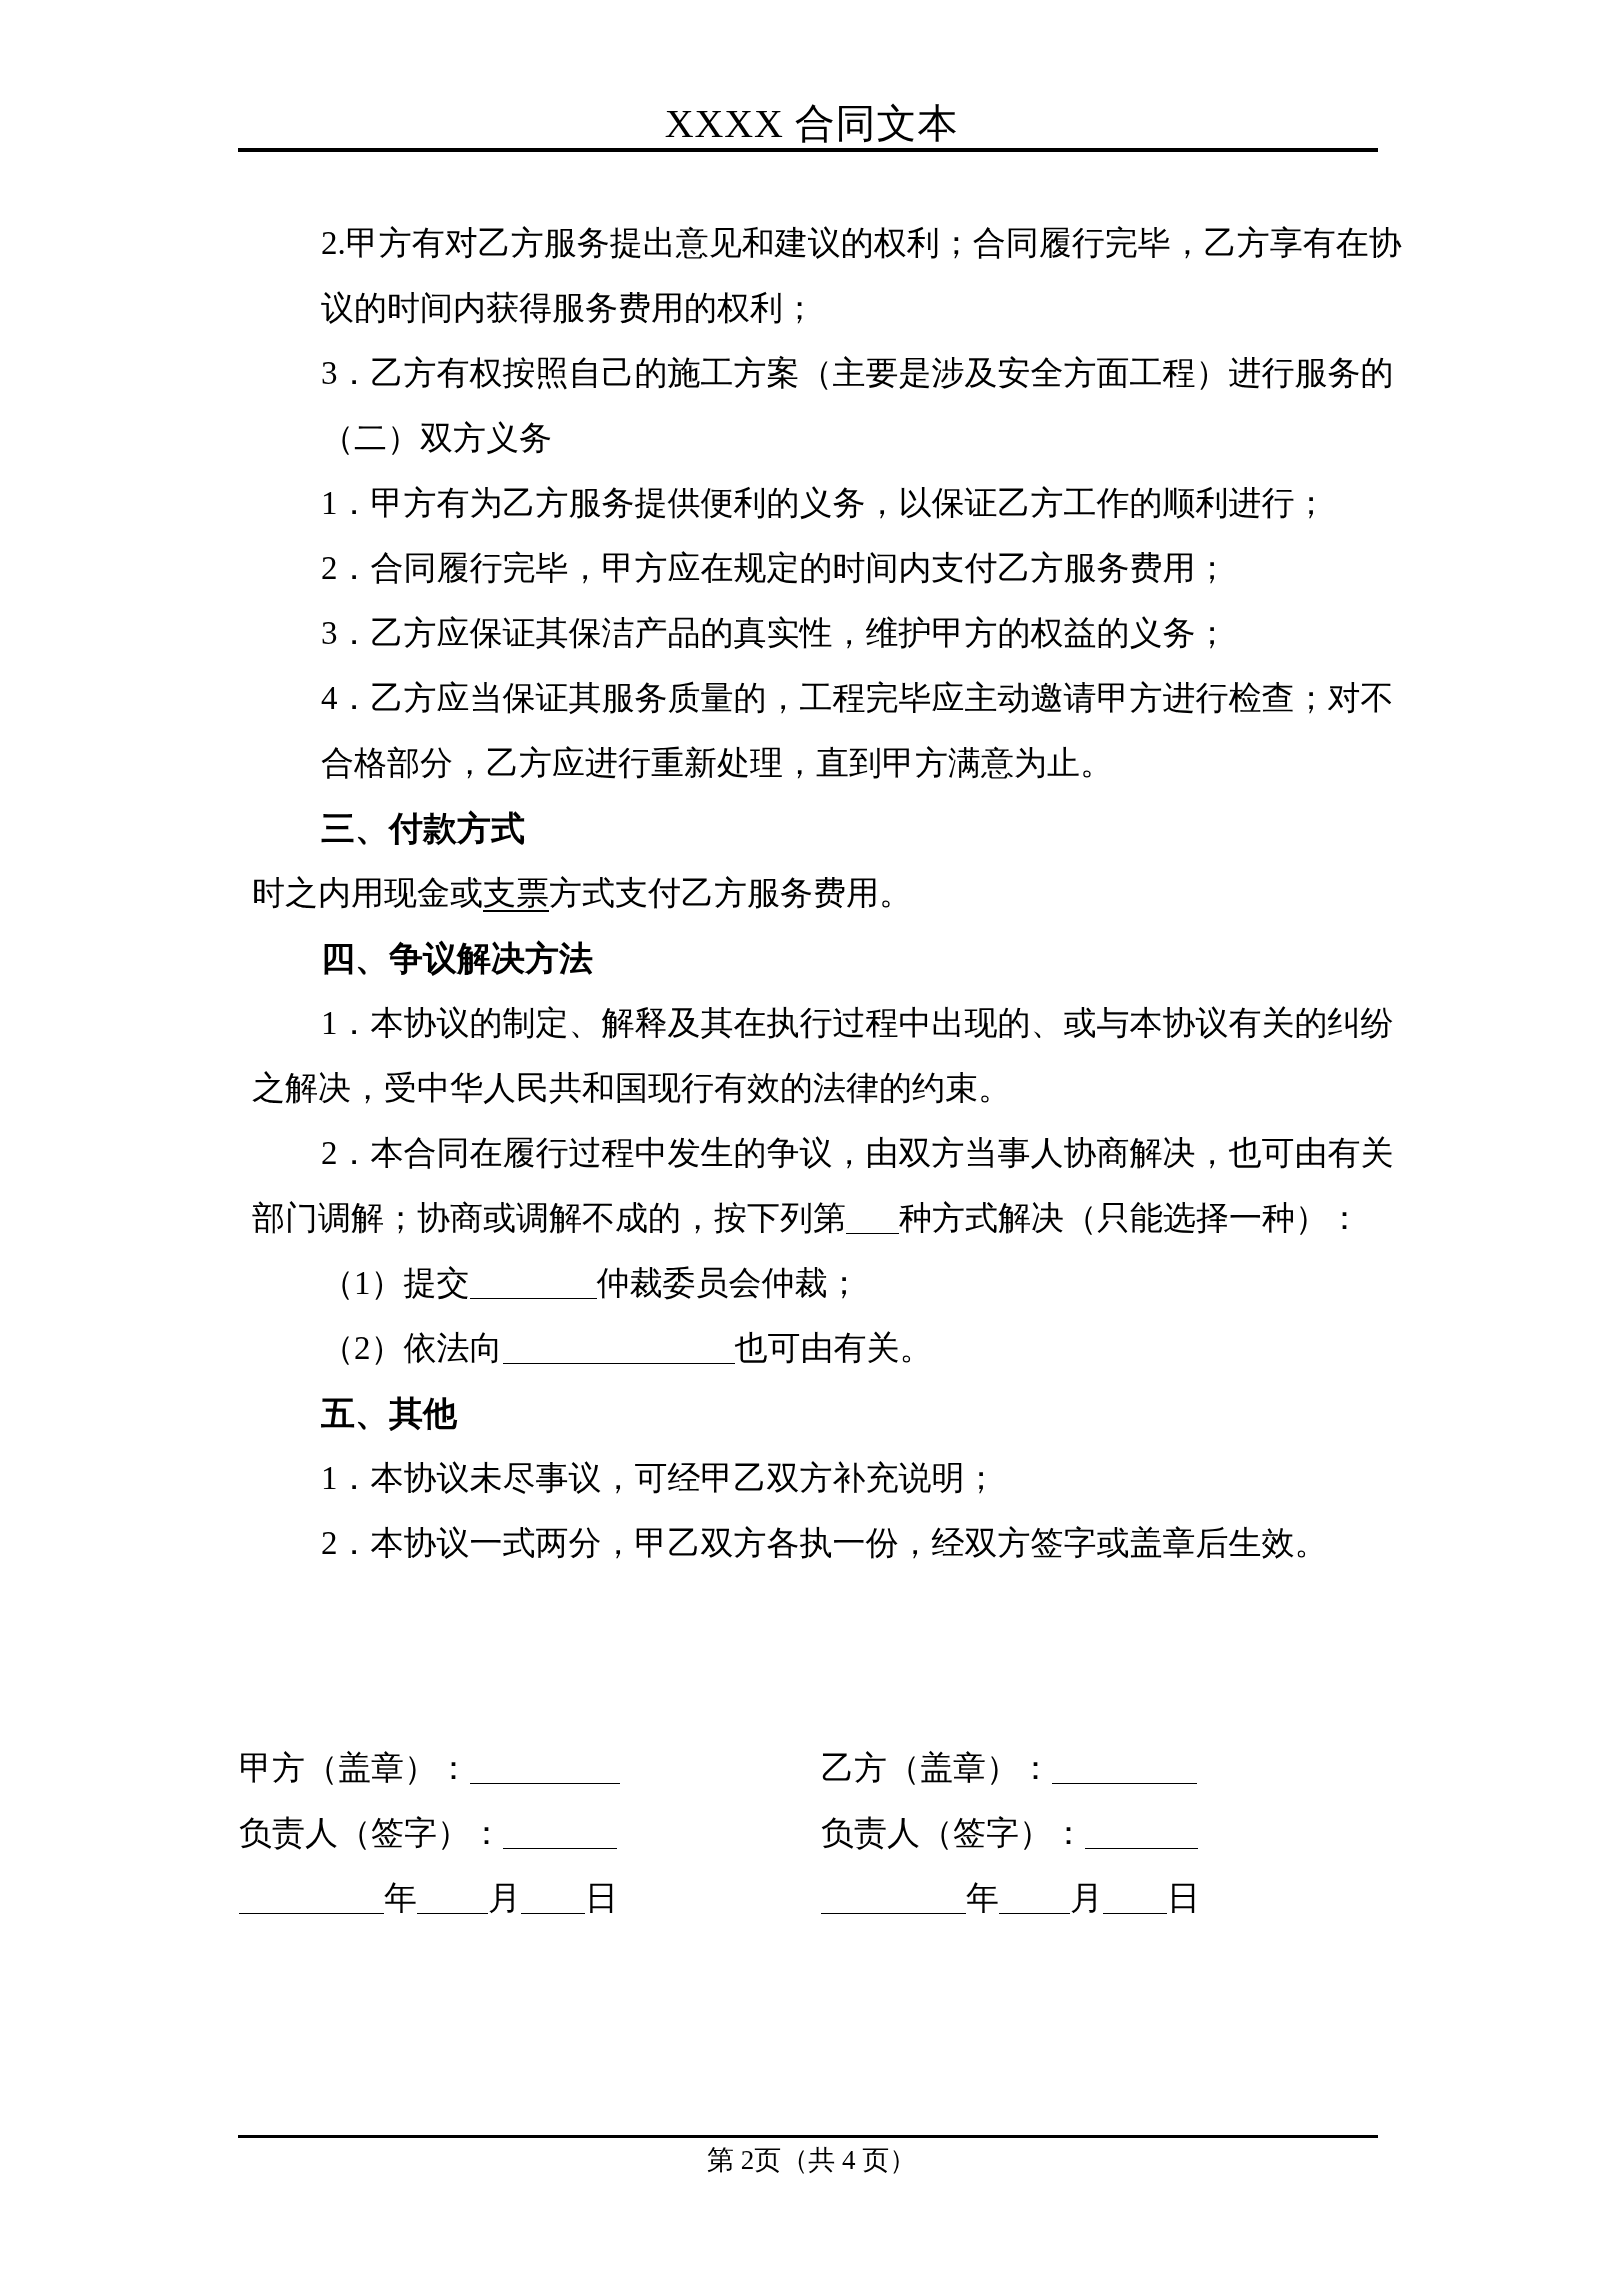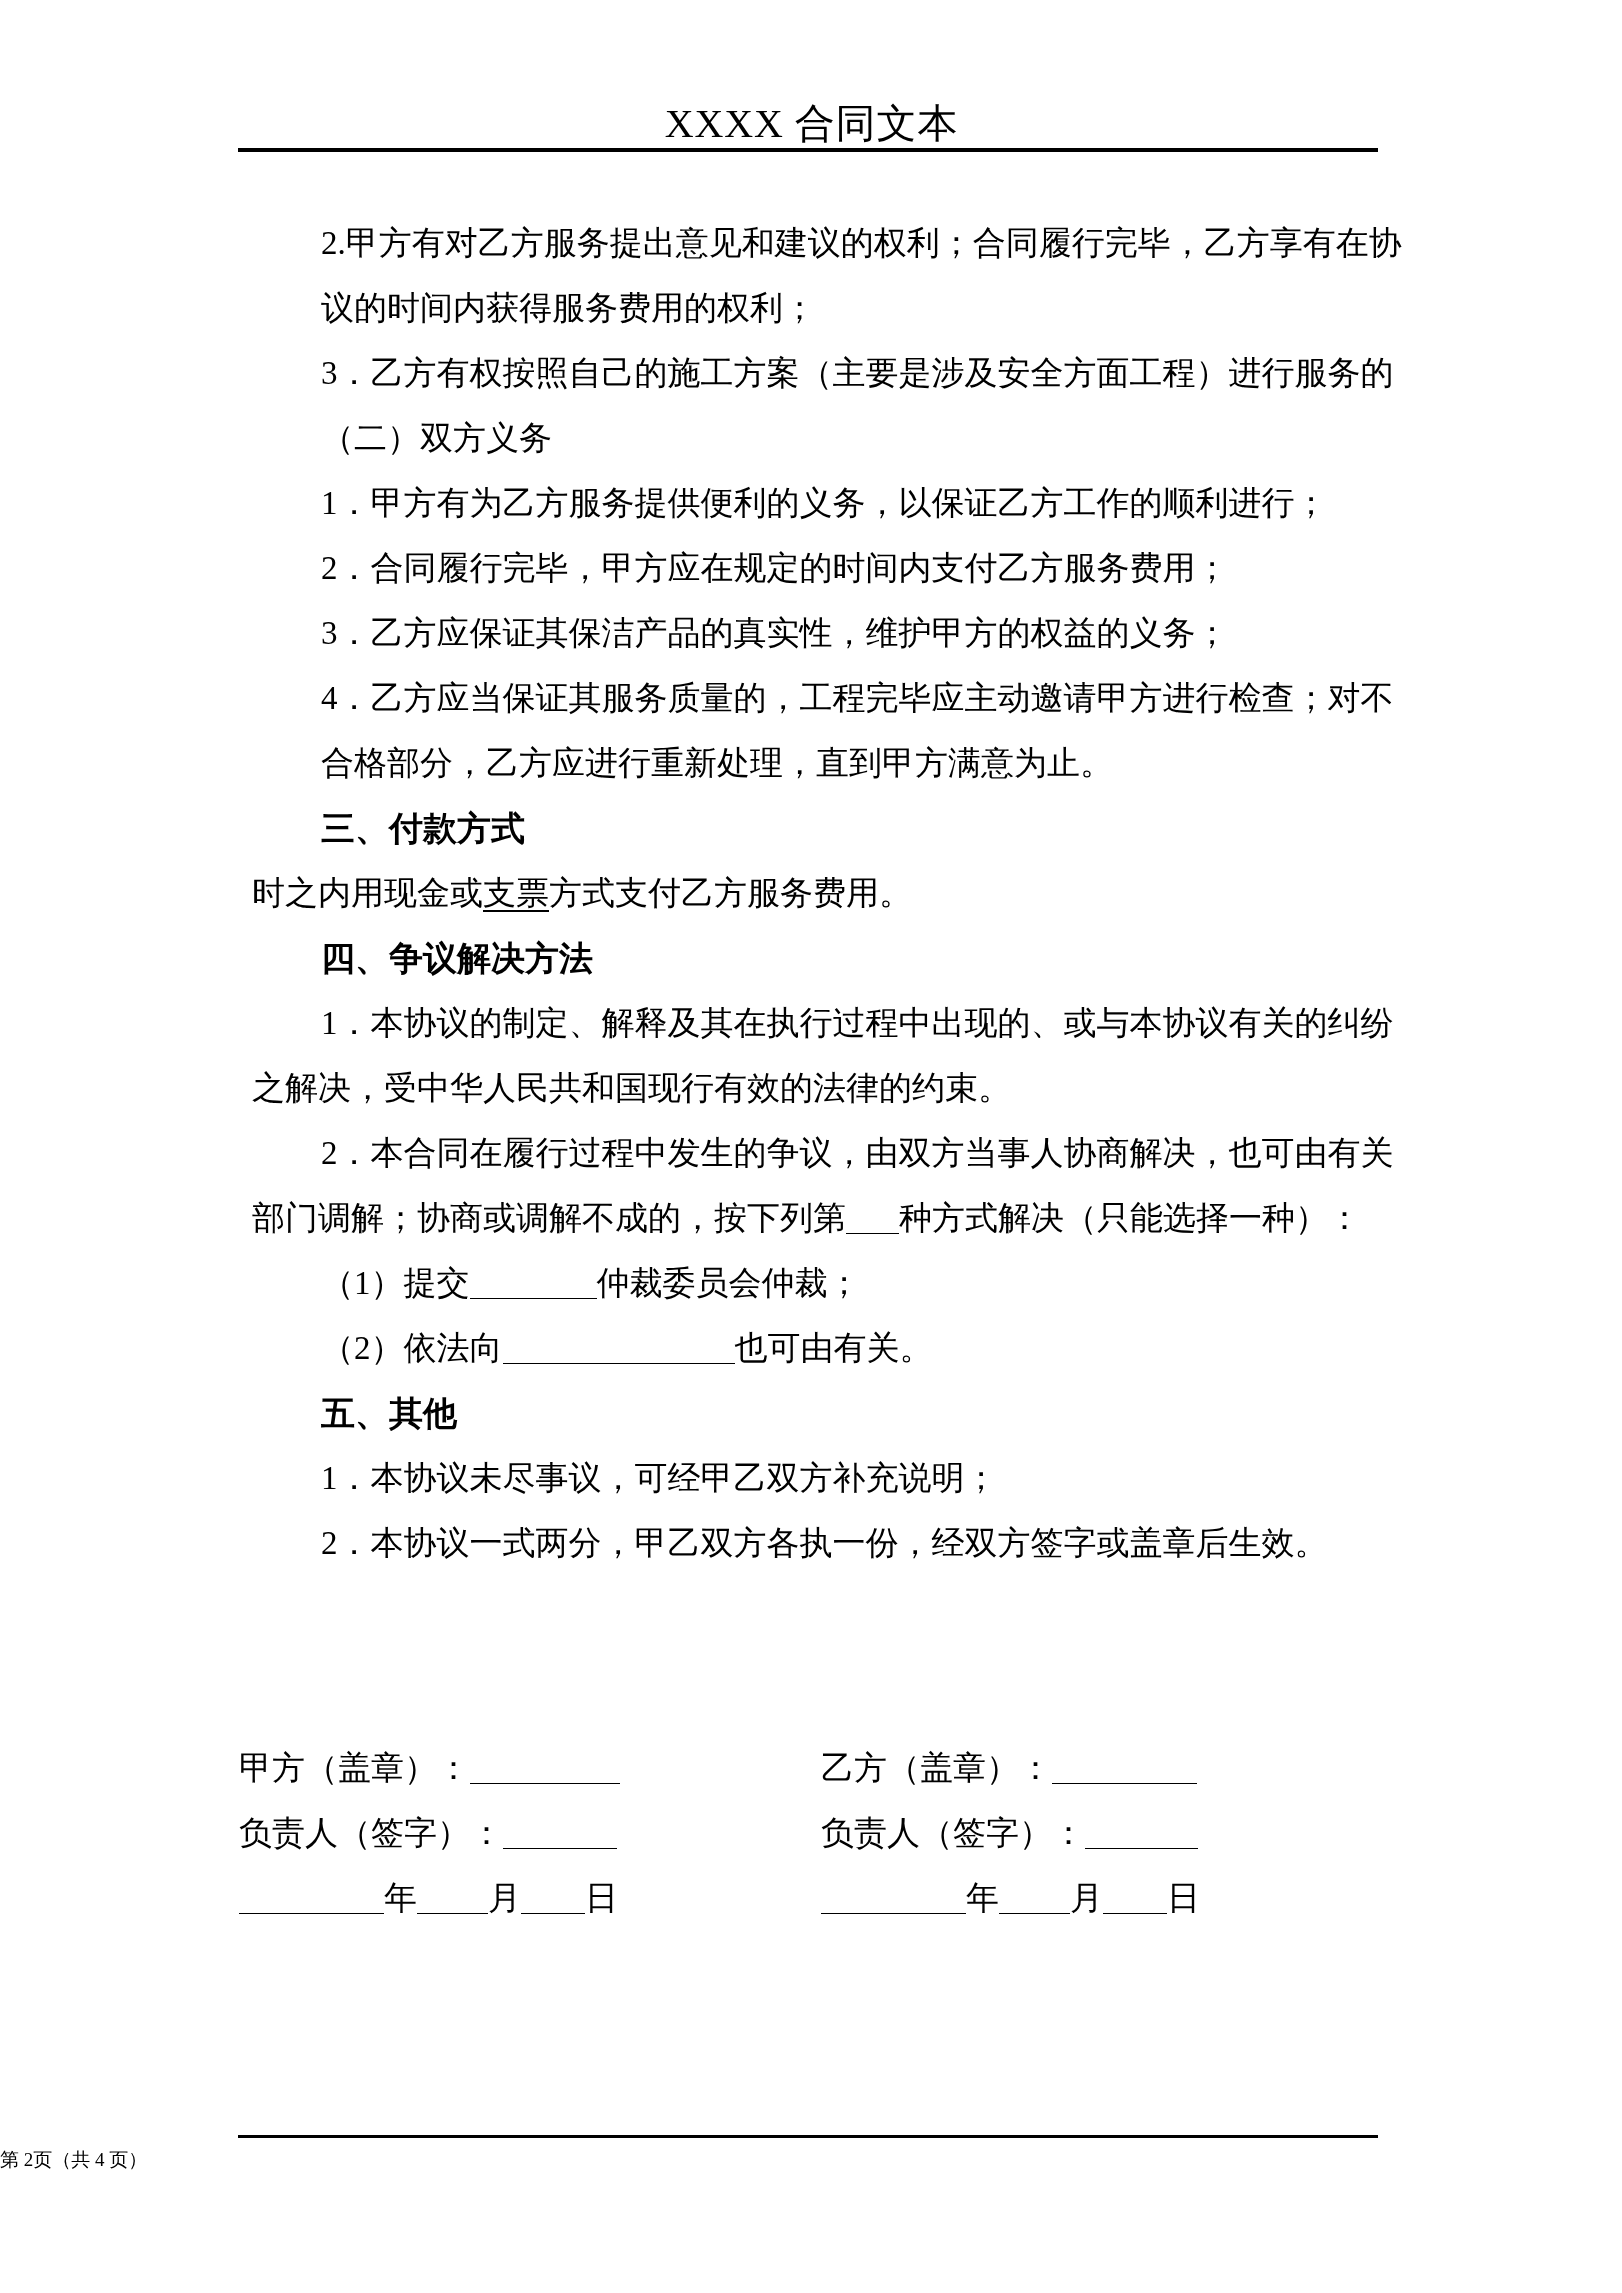--- a/index.html
+++ b/index.html
@@ -13,22 +13,22 @@
   .ind2{padding-left:69px;}
   .line.bold{font-weight:bold;font-family:"Liberation Sans","DejaVu Sans",sans-serif;font-size:34px;}
   .blank{display:inline-block;border-bottom:1.8px solid #000;height:31px;vertical-align:-4.5px;}
   .u{text-decoration:underline;text-underline-offset:6.4px;text-decoration-thickness:1.8px;}
   .signatures{position:absolute;top:1736px;left:239px;width:1142px;}
   .sig-row{position:relative;height:65px;}
   .sig-col{position:absolute;top:0;height:65px;line-height:65px;font-size:33px;white-space:nowrap;}
   .sig-left{left:0;}
   .sig-right{left:582px;}
   .footer-rule{position:absolute;top:2135px;left:238px;width:1140px;height:2.7px;background:#000;}
-  .footer-text{position:absolute;top:2142px;left:0;width:100%;text-align:left;
-        font-size:19px;line-height:36px;}
+  .footer-text{position:absolute;top:2142px;left:0;width:100%;text-align:center;
+        font-size:27px;line-height:36px;}
 </style>
 </head>
 <body>
 
 <div class="page">
   <div class="header-title">XXXX 合同文本</div>
   <div class="header-rule"></div>
 
   <div class="body-lines">
       <div class="line ind2"><span>2.甲方有对乙方服务提出意见和建议的权利；合同履行完毕，乙方享有在协</span></div>

